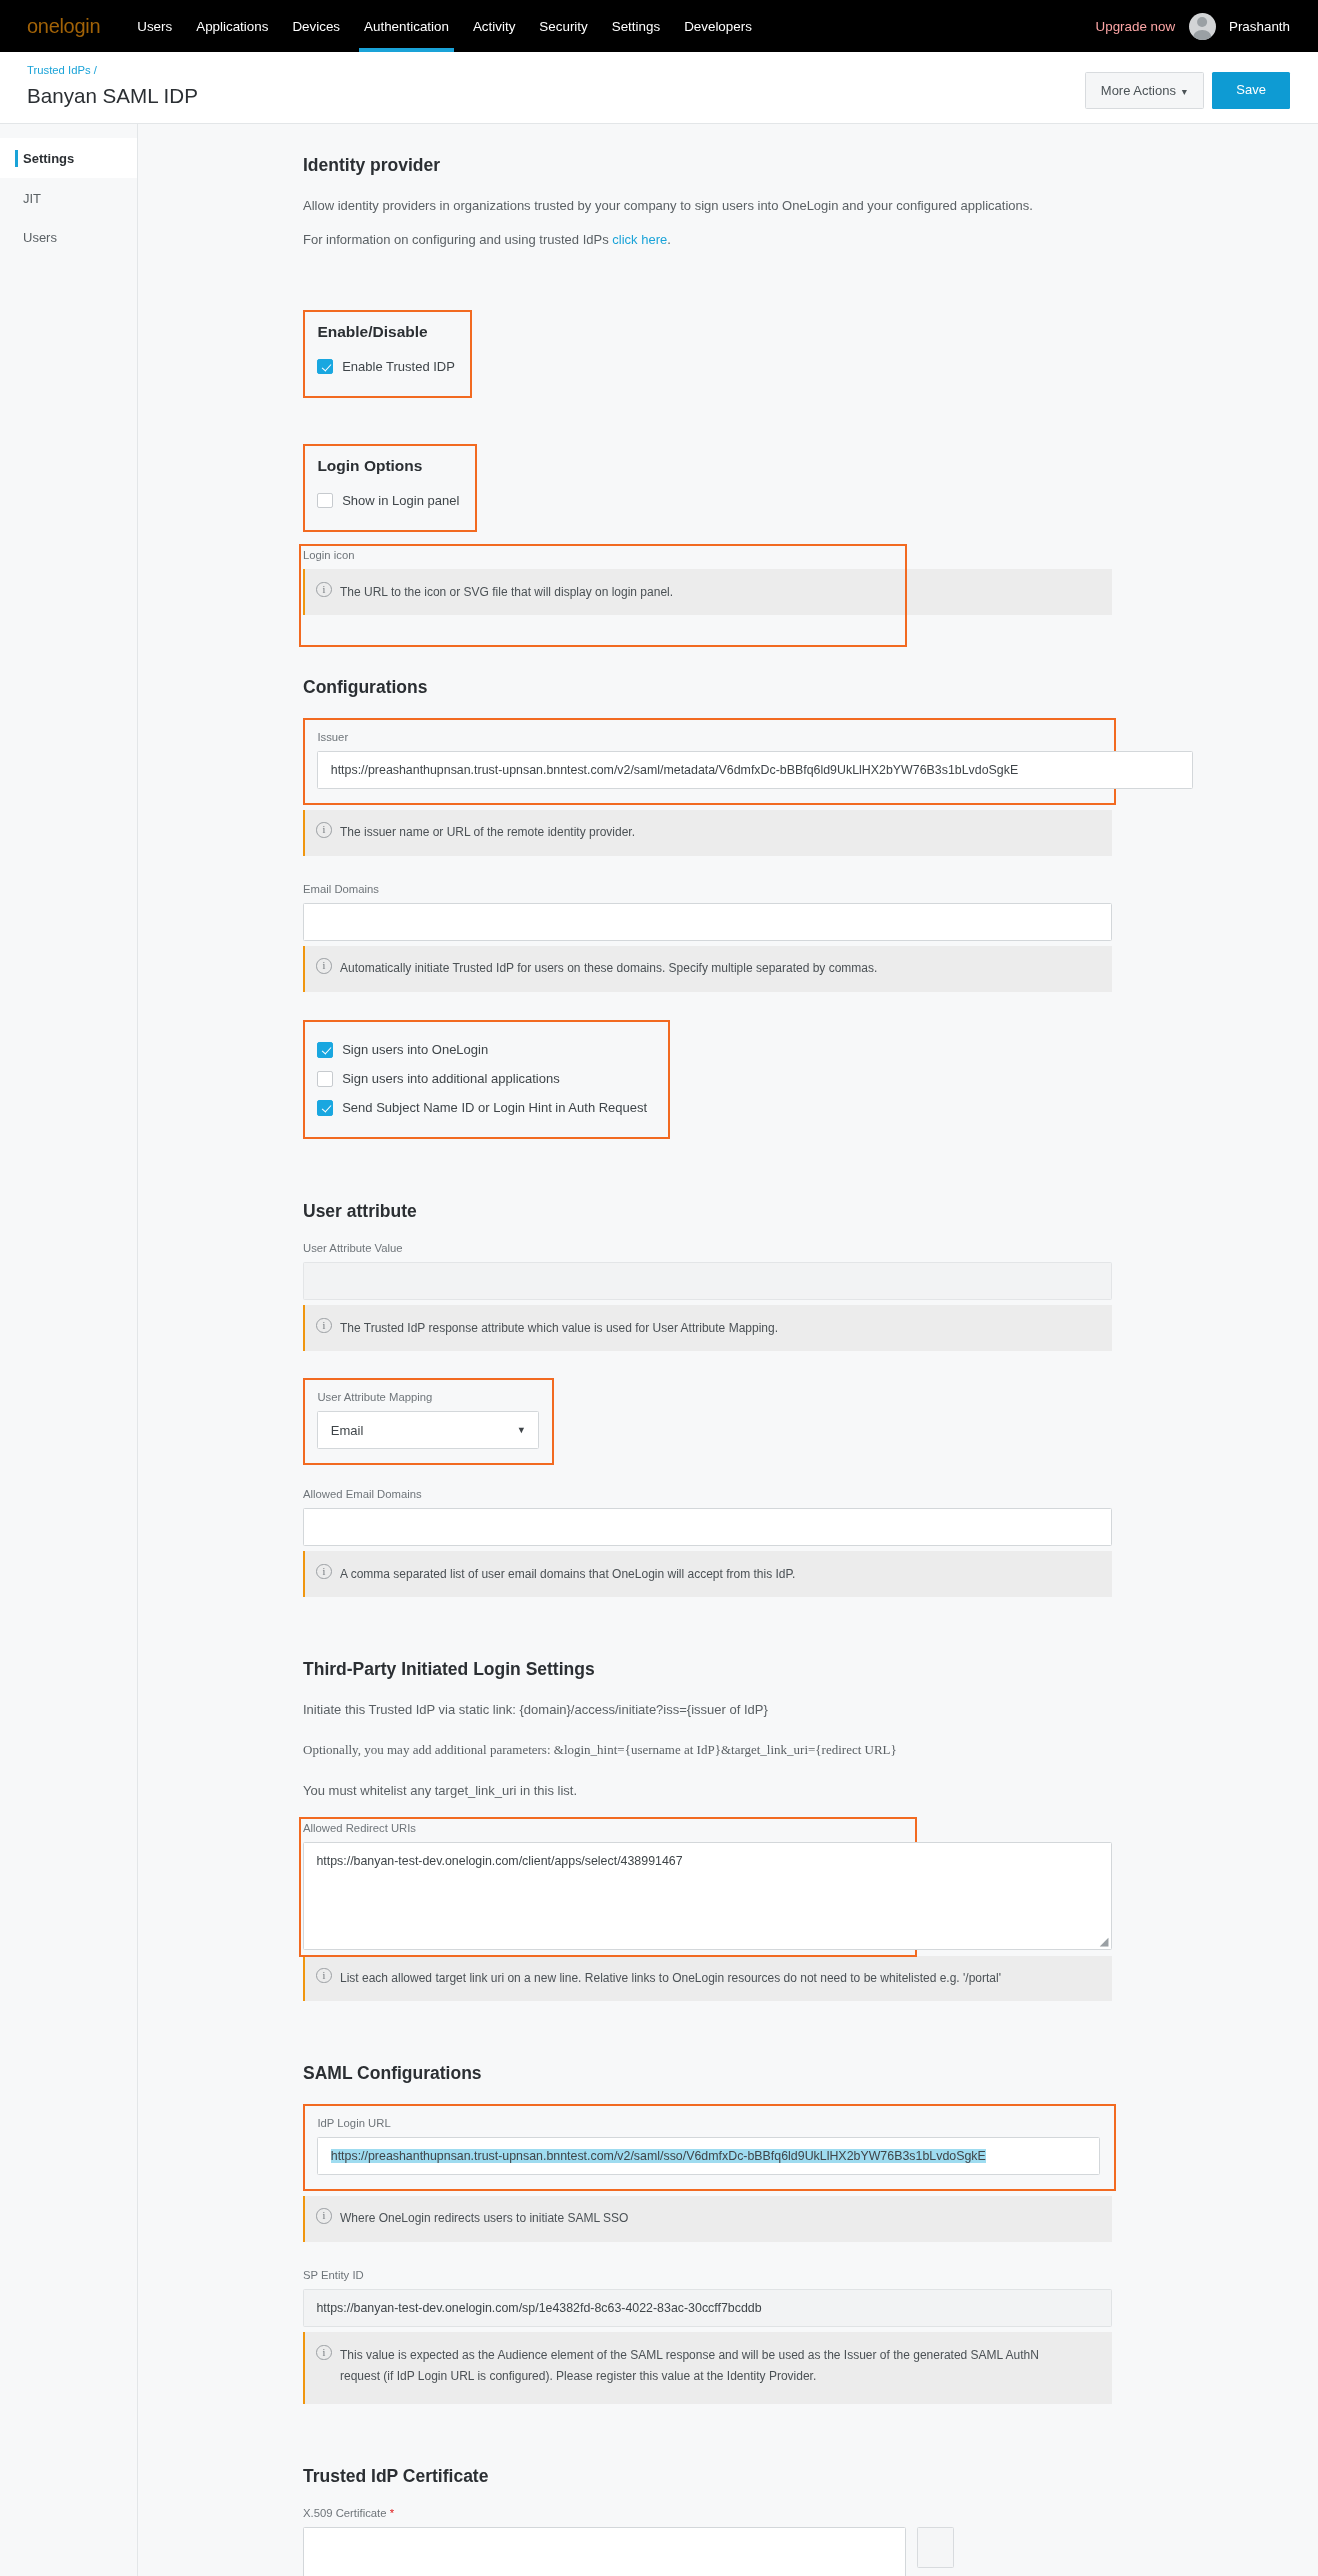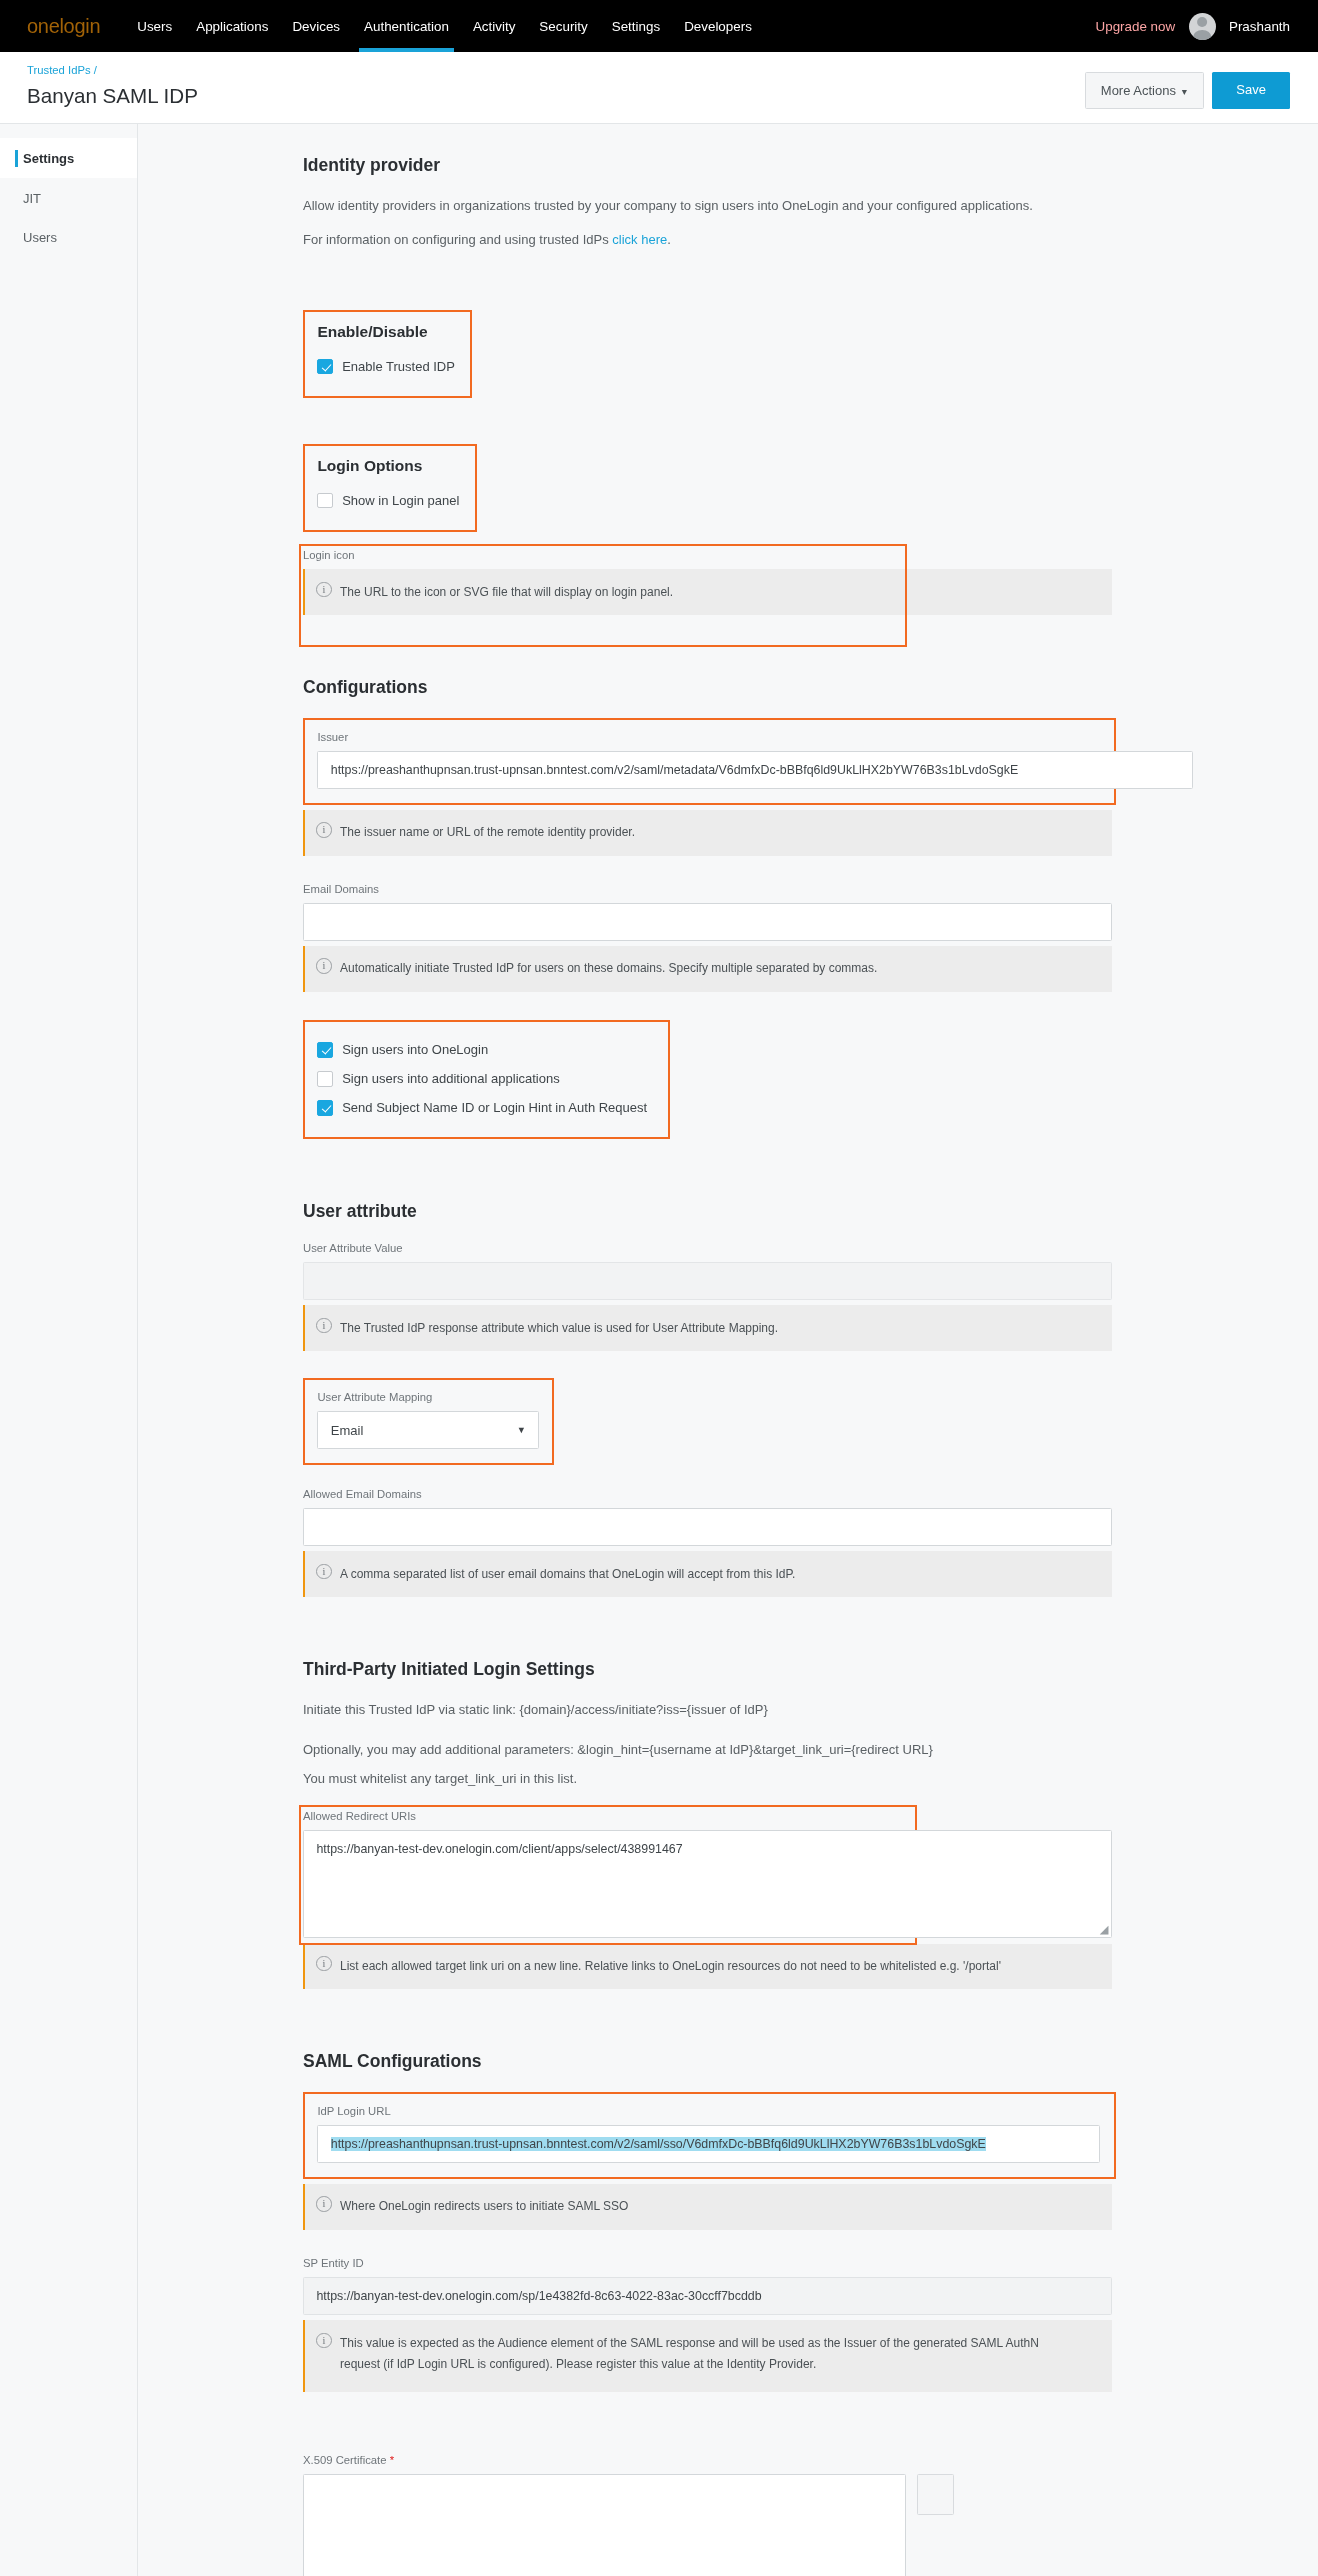--- a/index.html
+++ b/index.html
@@ -510,21 +510,21 @@
           <div class="icn">i</div>
           <div class="txt">A comma separated list of user email domains that OneLogin will accept from this IdP.</div>
         </div>
       </div>
 
       <div class="spacer-120"></div>
 
       
       <h2 class="section">Third-Party Initiated Login Settings</h2>
       <div class="para" style="margin-bottom:19.6px;">Initiate this Trusted IdP via static link: {domain}/access/initiate?iss={issuer of IdP}</div>
-      <div class="para" style="margin-bottom:8px;">Optionally, you may add additional parameters: &amp;login_hint={username at IdP}&amp;target_link_uri={redirect URL}</div>
+      <div class="para" style="margin-bottom:20px;font-family:Liberation Serif, serif;">Optionally, you may add additional parameters: &amp;login_hint={username at IdP}&amp;target_link_uri={redirect URL}</div>
       <div class="para" style="margin-bottom:20.6px;">You must whitelist any target_link_uri in this list.</div>
 
       <div style="position:relative;">
         <div style="position:absolute;left:-4.1px;top:-5.2px;width:618px;height:140px;border:2.1px solid #f26a21;pointer-events:none;"></div>
         <label class="flabel">Allowed Redirect URIs</label>
         <div class="ta">
           <div style="font-size:12.4px;color:#3f4549;">https://banyan-test-dev.onelogin.com/client/apps/select/438991467</div>
           <div class="rz">◢</div>
         </div>
         <div class="hint">
@@ -556,20 +556,21 @@
         <div class="finput readonly" style="width:809px;">https://banyan-test-dev.onelogin.com/sp/1e4382fd-8c63-4022-83ac-30ccff7bcddb</div>
         <div class="hint" style="min-height:72px;">
           <div class="icn">i</div>
           <div class="txt" style="max-width:742px;">This value is expected as the Audience element of the SAML response and will be used as the Issuer of the generated SAML AuthN request (if IdP Login URL is configured). Please register this value at the Identity Provider.</div>
         </div>
       </div>
 
       <div class="spacer-120"></div>
 
       
+      <h2 class="section">Trusted IdP Certificate</h2>
       <label class="flabel">
         <span>X.509 Certificate</span>
         <span class="req">*</span>
       </label>
       <div class="certrow">
         <div class="certbox">
           
           
           
         </div>

